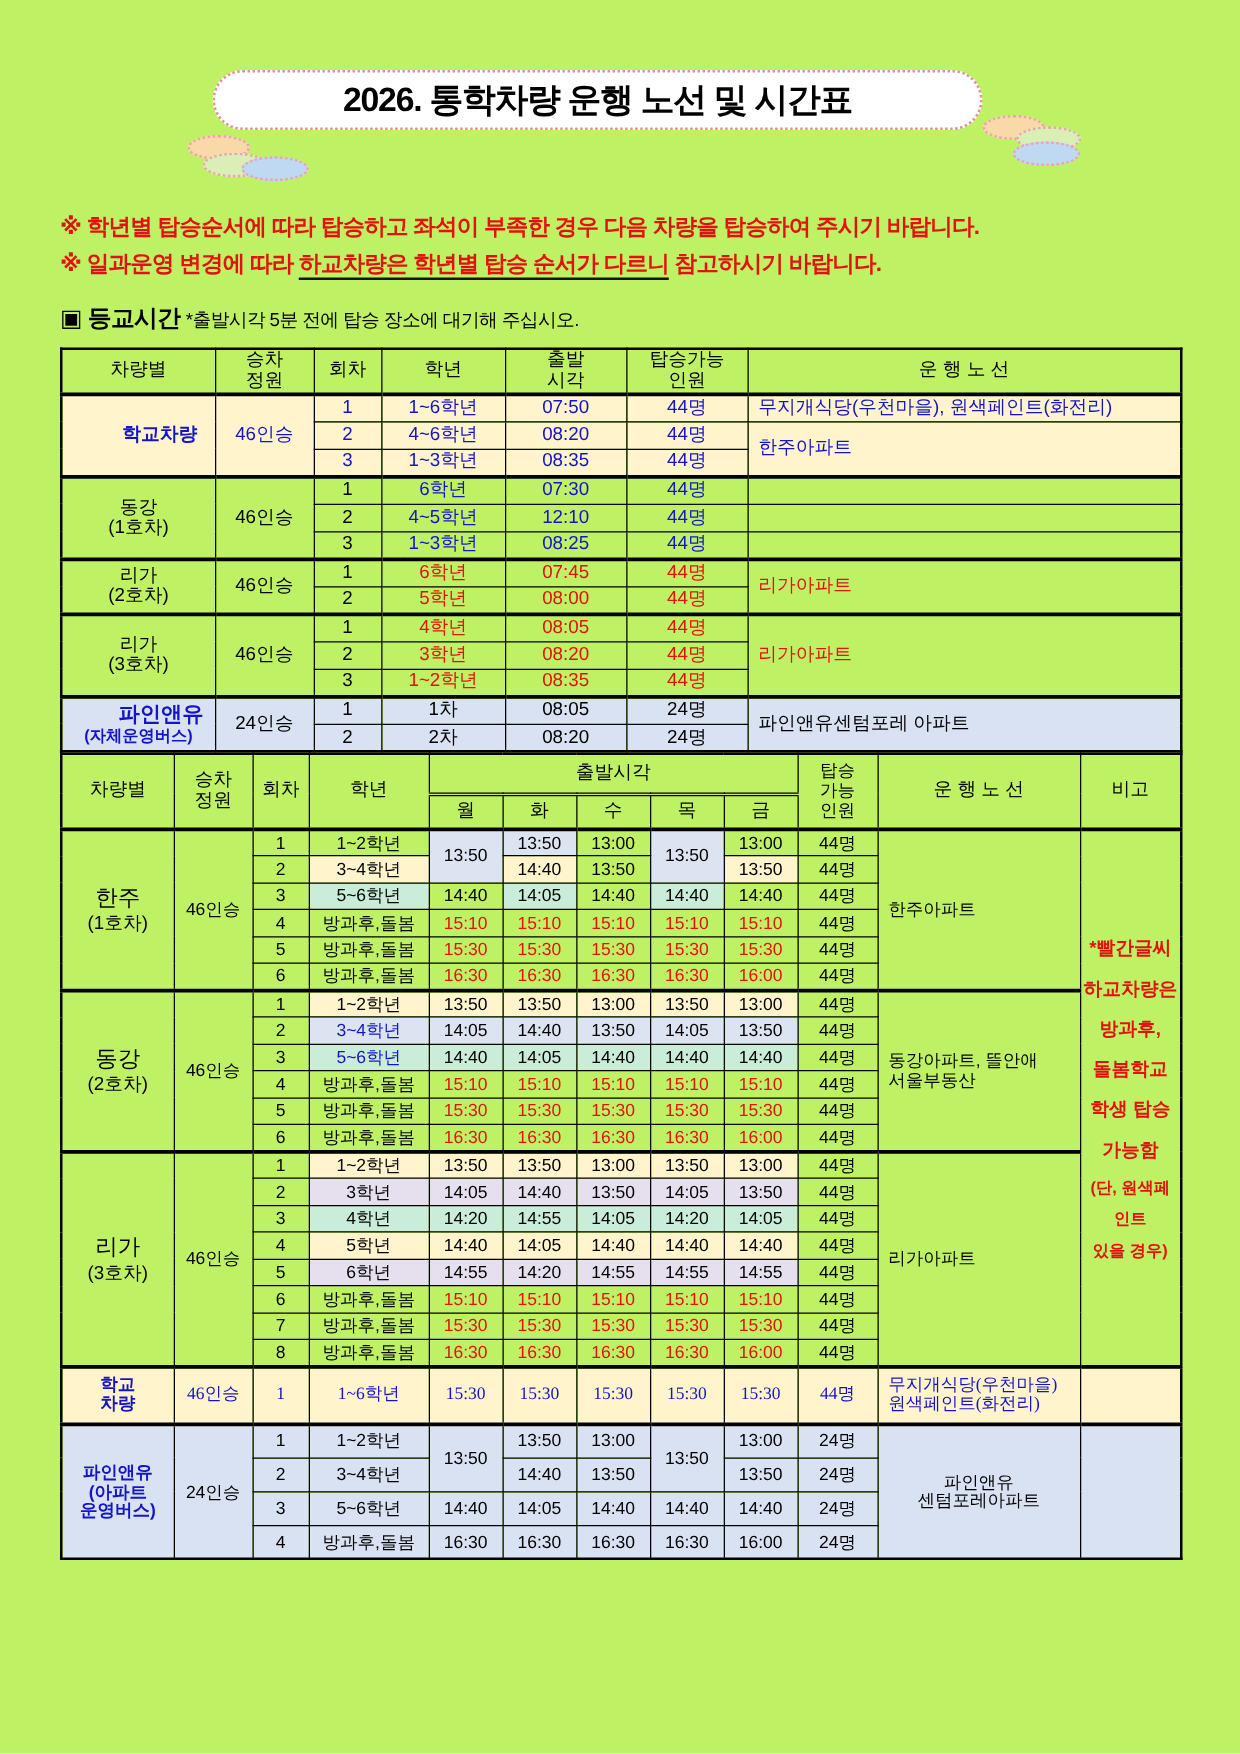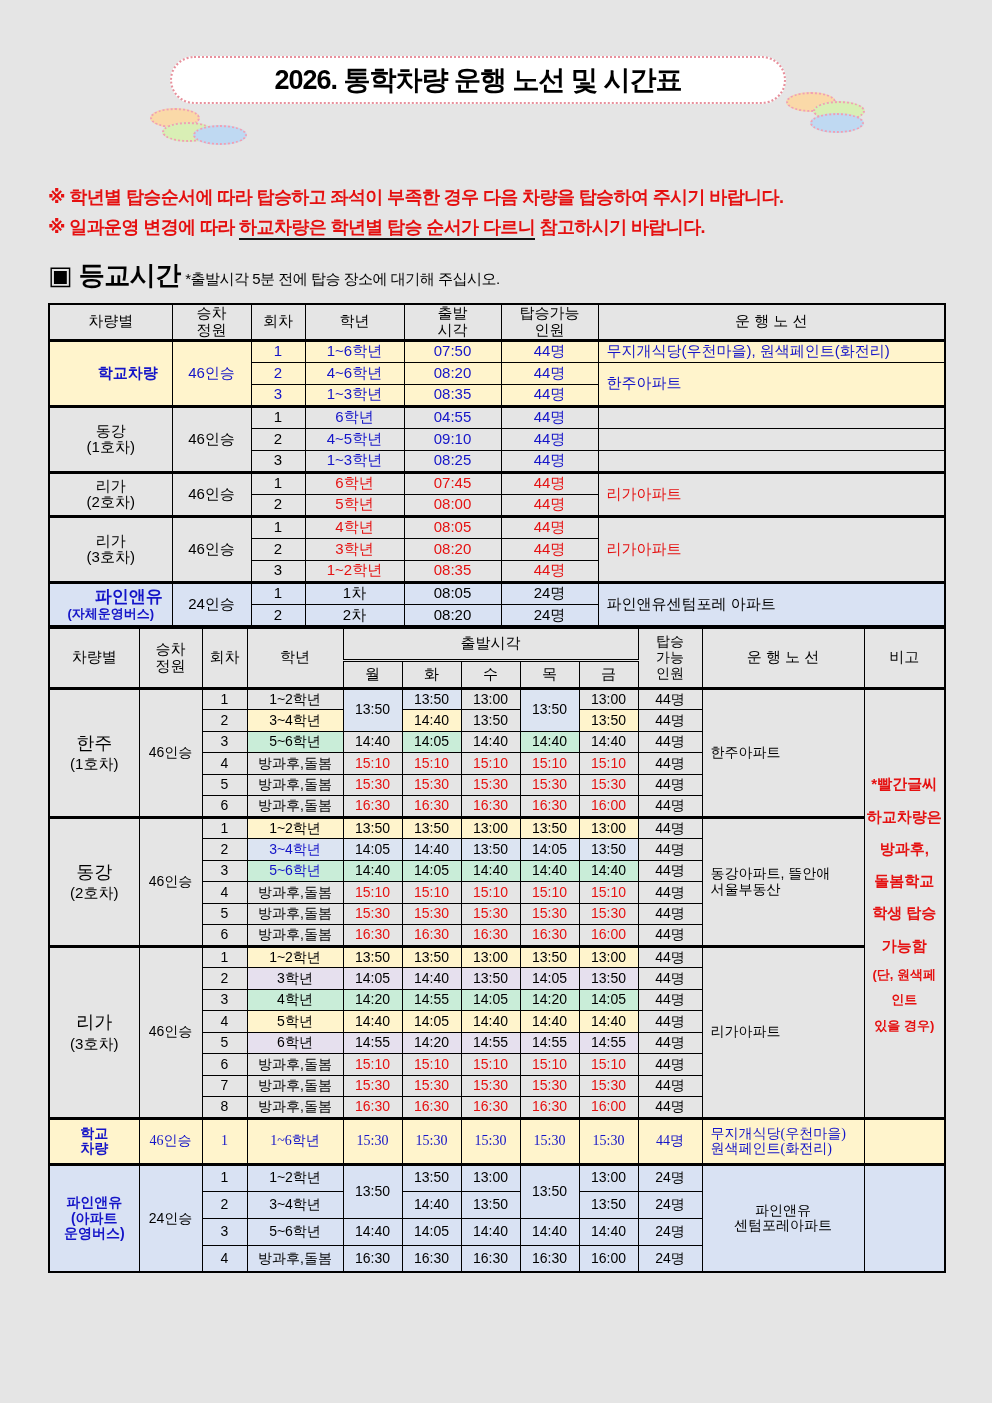--- a/index.html
+++ b/index.html
@@ -1,32 +1,32 @@
 <!DOCTYPE html>
 <html><head>
 <meta charset="utf-8">
 <style>
   html,body{margin:0;padding:0;background:#fff;}
   body{font-family:"Liberation Sans","DejaVu Sans",sans-serif;color:#000;}
-  .page{width:992px;height:1403px;box-sizing:border-box;padding:0 48px;position:relative;background:#e5e5e5;overflow:hidden;}
+  .page{width:992px;height:1403px;box-sizing:border-box;padding:0 48px;position:relative;background:#bef264;overflow:hidden;}
   
   .hdr-area{position:relative;height:162px;}
   .banner{position:absolute;left:122px;top:56px;width:612px;height:44px;border:2px dotted #E8909C;border-radius:24px;display:flex;align-items:center;justify-content:center;background:#fff;}
   .banner .title{font-size:27px;font-weight:bold;letter-spacing:-1px;}
   .oval{position:absolute;border:2px dotted #F0A0B4;border-radius:50%;}
   .ov-orange{background:#FAD9A8;}
   .ov-green{background:#D9EFB5;}
   .ov-blue{background:#BFD9F2;}
   
-  .notes{margin-top:20px;}
+  .notes{margin-top:4px;}
   .note{color:#E51010;font-weight:bold;font-size:18px;line-height:30px;letter-spacing:-0.6px;white-space:nowrap;}
   .note .ul{border-bottom:2px solid #151515;padding-bottom:1px;}
   
   .sec{margin:16px 0 10px 0;}
-  .sec .big{font-size:26px;font-weight:bold;letter-spacing:-0.5px;}
+  .sec .big{font-size:19px;font-weight:bold;letter-spacing:-0.5px;}
   .sec .small{font-size:15px;letter-spacing:-0.5px;}
   .sec2{margin-top:42px;}
   
   table{border-collapse:collapse;table-layout:fixed;width:896px;border:2px solid #000;}
   td,th{border:1px solid #000;text-align:center;vertical-align:middle;padding:0 2px;overflow:hidden;}
   th{font-weight:normal;font-size:15px;line-height:1.12;}
   .t1 td{font-size:15px;line-height:1.1;}
   .t2 td{font-size:14px;line-height:1.1;}
   tr.sep>td{border-top:3px solid #000;}
   .dbl{border-bottom:3px double #000;}
@@ -131,28 +131,28 @@
     </tr>
 
     <tr class="sep">
       <td rowspan="3">
             <div class="veh1s">동강</div>
             <div class="veh1s">(1호차)</div>
           </td>
       <td rowspan="3">46인승</td>
       <td>1</td>
       <td class="b">6학년</td>
-      <td class="b">04:55</td>
+      <td class="b">07:30</td>
       <td class="b">44명</td>
       <td class="lt"></td>
     </tr>
     <tr>
       <td>2</td>
       <td class="b">4~5학년</td>
-      <td class="b">09:10</td>
+      <td class="b">12:10</td>
       <td class="b">44명</td>
       <td class="lt"></td>
     </tr>
     <tr>
       <td>3</td>
       <td class="b">1~3학년</td>
       <td class="b">08:25</td>
       <td class="b">44명</td>
       <td class="lt"></td>
     </tr>

